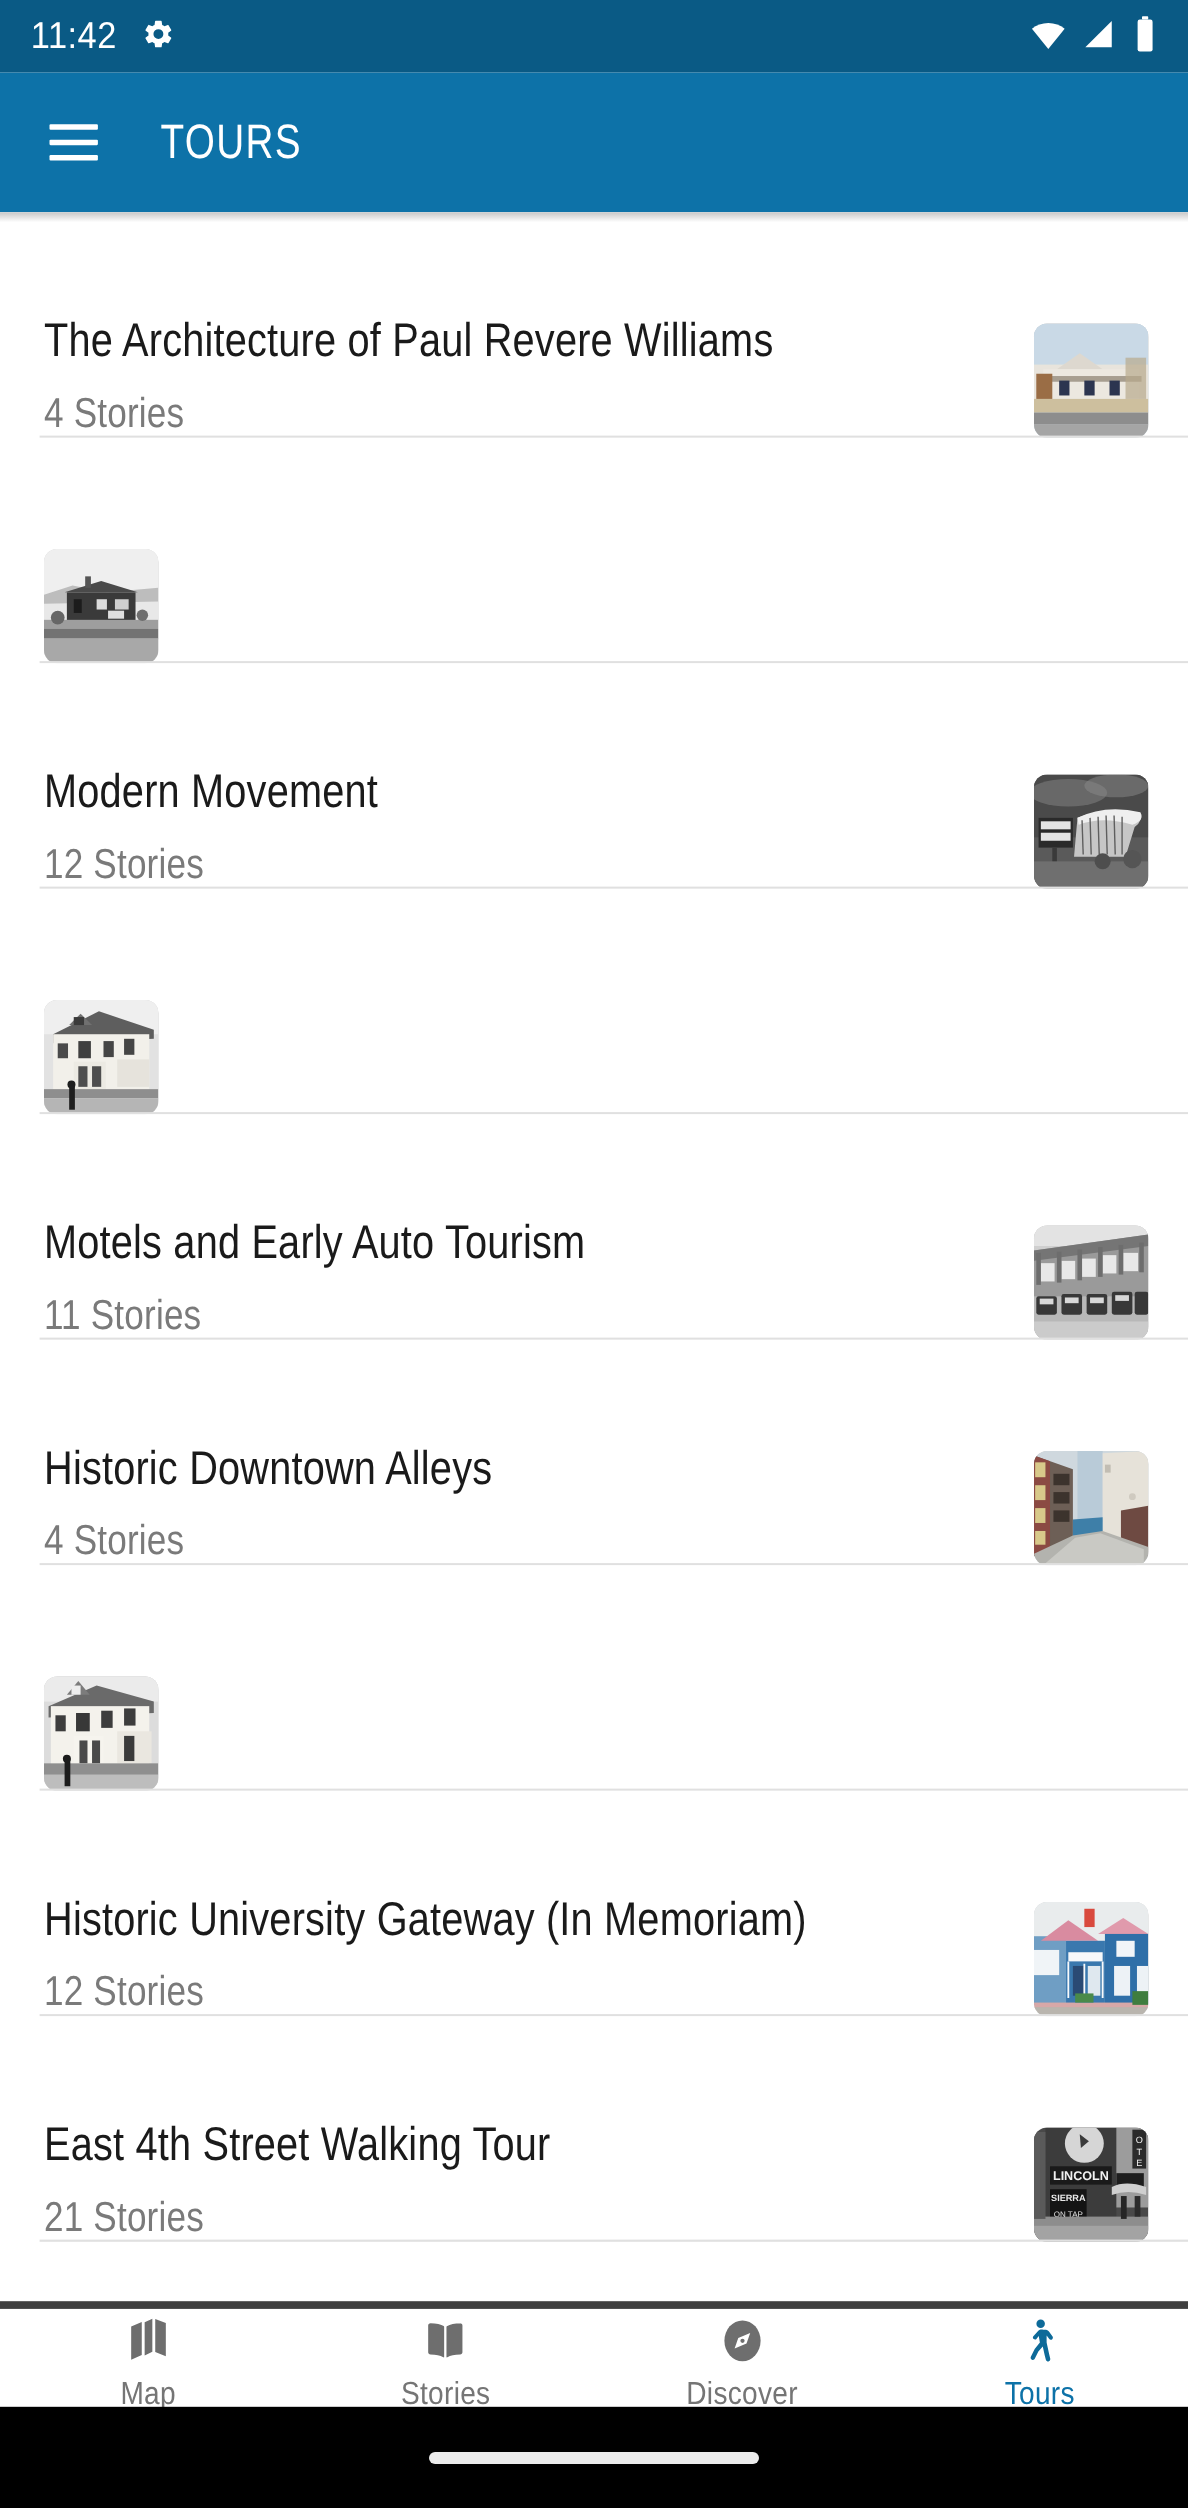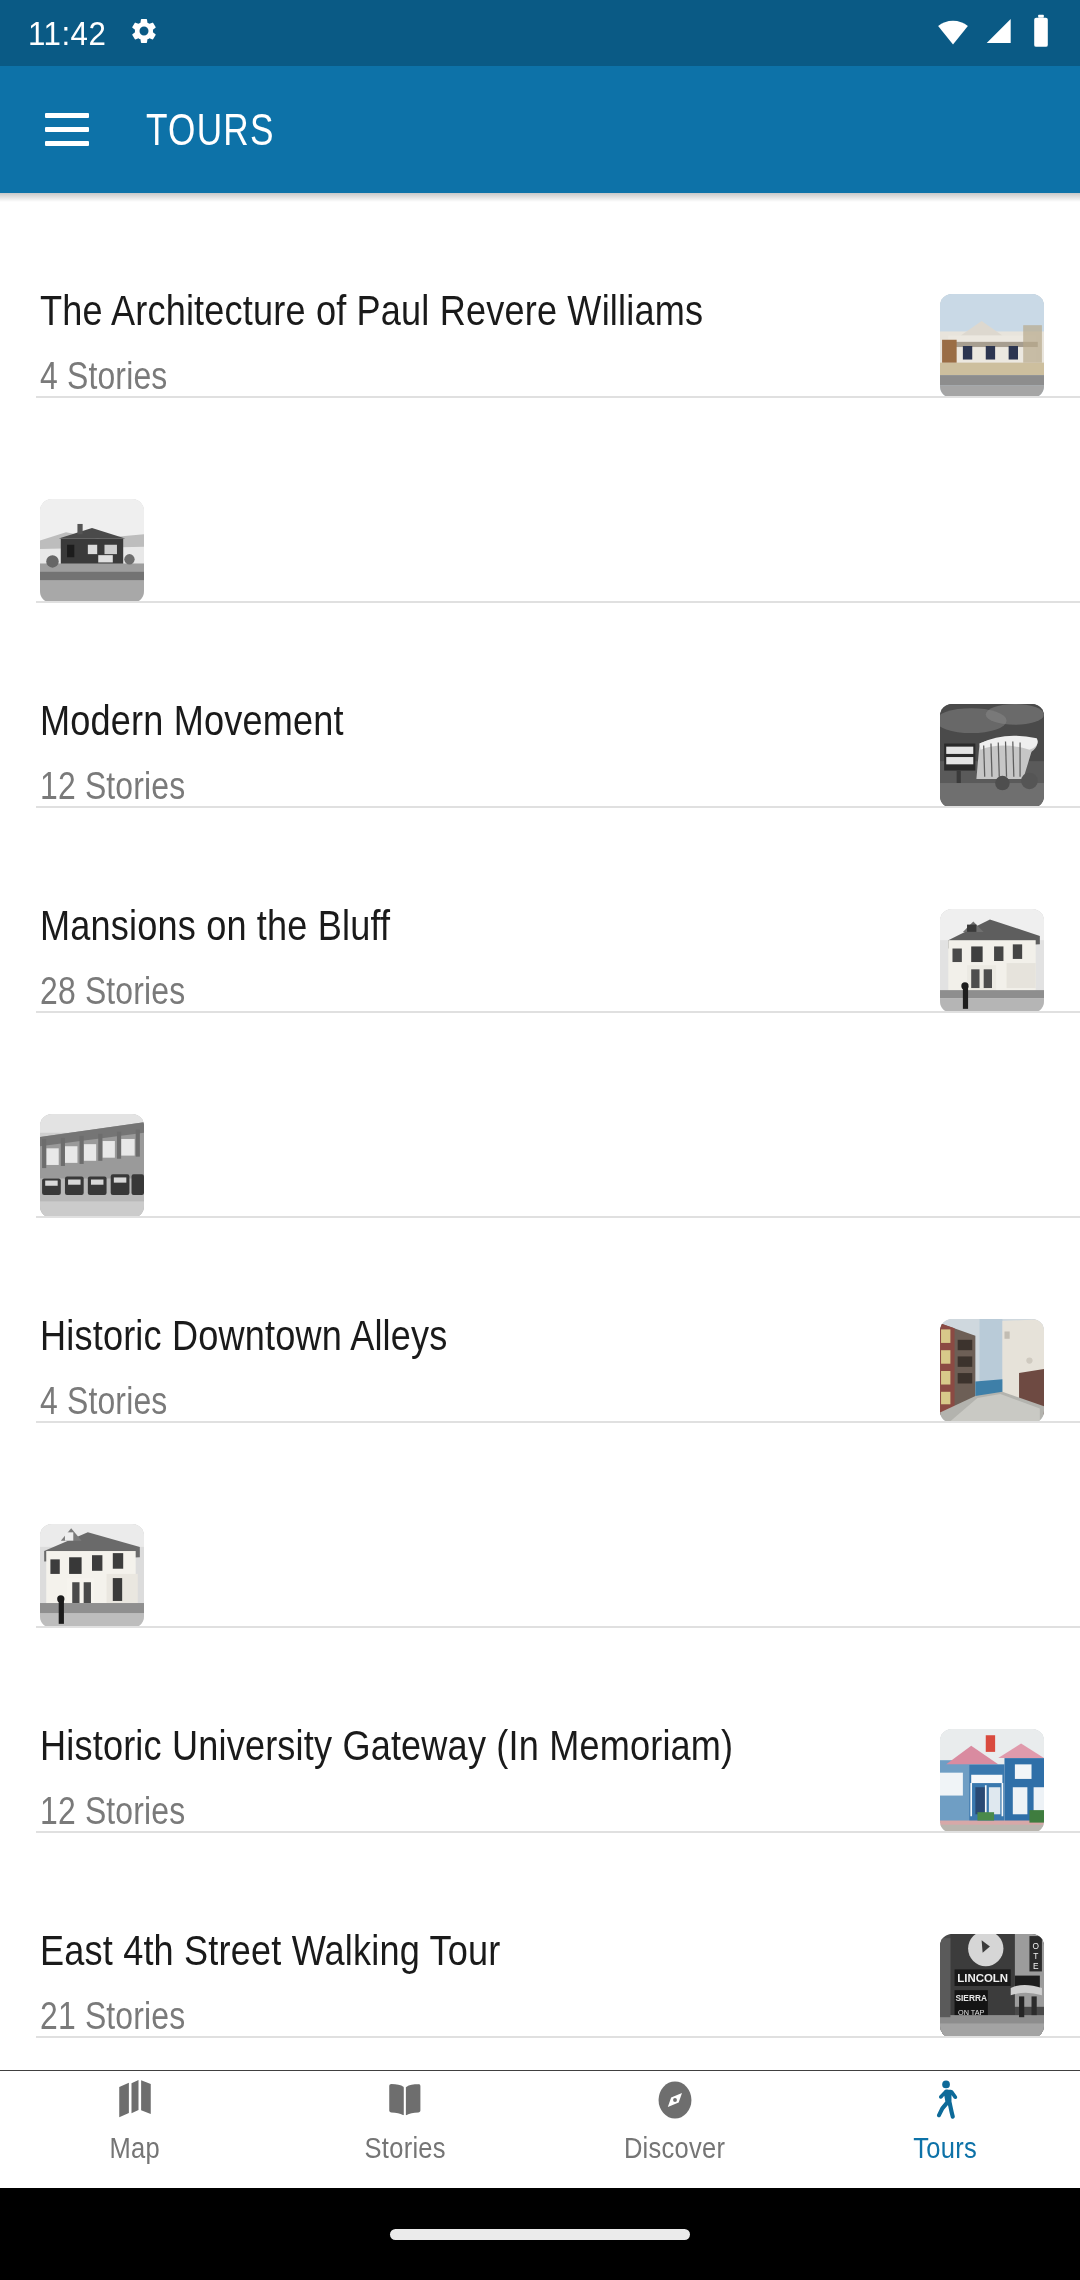--- a/index.html
+++ b/index.html
@@ -72,23 +72,23 @@
     width:104px; height:104px; border-radius:12px; overflow:hidden;
     flex-shrink:0; background:#c9c9c9; position:relative;
   }
   .row-thumb svg { display:block; width:104px; height:104px; }
   .divider {
     position:absolute; left:36px; right:0; bottom:0; height:2px; background:#e0e0e0;
   }
 
   
   .bottomnav {
-    position:absolute; left:0; right:0; bottom:92px; height:118px;
+    position:absolute; left:0; right:0; bottom:92px; height:96px;
     background:#ffffff; display:flex; align-items:flex-start;
-    border-top:1px solid #404040;
+    border-top:7px solid #404040;
   }
   .navitem {
     flex:1; display:flex; flex-direction:column; align-items:center;
     justify-content:flex-start; gap:9px; padding-top:6px; cursor:pointer;
   }
   .navicon { width:46px; height:46px; display:flex; align-items:center; justify-content:center; }
   .navlabel {
     font-size:29px; color:#757575; letter-spacing:0.3px;
     font-family:"Liberation Sans Narrow","Liberation Sans",sans-serif;
     transform:scaleX(0.88);
@@ -224,24 +224,20 @@
           <rect x="16" y="64" width="4" height="16" fill="#3a3a3a"></rect>
           <rect x="0" y="76" width="100" height="24" fill="#6f6f6f"></rect>
           <circle cx="60" cy="76" r="7" fill="#4e4e4e"></circle>
           <circle cx="86" cy="74" r="8" fill="#555"></circle>
         </svg>
       </div>
       <div class="divider"></div>
     </div>
 
     <div class="row">
-      <div class="row-texts">
-        <div class="row-title">Mansions on the Bluff</div>
-        <div class="row-sub">28 Stories</div>
-      </div>
       <div class="row-thumb">
         <svg viewBox="0 0 100 100" preserveAspectRatio="none">
           <rect width="100" height="100" fill="#e2e2e2"></rect>
           <rect y="0" width="100" height="30" fill="#efefef"></rect>
           <polygon points="8,30 48,10 96,26 96,34 8,38" fill="#5e5e5e"></polygon>
           <polygon points="22,22 32,12 42,22" fill="#707070"></polygon>
           <rect x="26" y="15" width="9" height="7" fill="#3a3a3a"></rect>
           <rect x="8" y="30" width="84" height="50" fill="#f2f0ea"></rect>
           <rect x="12" y="38" width="9" height="13" fill="#4a4a4a"></rect>
           <rect x="30" y="36" width="11" height="15" fill="#3f3f3f"></rect>
@@ -254,20 +250,24 @@
           <rect x="0" y="78" width="100" height="8" fill="#8e8e8e"></rect>
           <rect x="0" y="86" width="100" height="14" fill="#b5b5b5"></rect>
           <rect x="22" y="74" width="5" height="22" fill="#1e1e1e"></rect>
           <circle cx="24" cy="74" r="3.5" fill="#1e1e1e"></circle>
         </svg>
       </div>
       <div class="divider"></div>
     </div>
 
     <div class="row">
+      <div class="row-texts">
+        <div class="row-title">Motels and Early Auto Tourism</div>
+        <div class="row-sub">11 Stories</div>
+      </div>
       <div class="row-thumb">
         <svg viewBox="0 0 100 100" preserveAspectRatio="none">
           <rect width="100" height="100" fill="#cfcfcf"></rect>
           <rect y="0" width="100" height="18" fill="#e3e3e3"></rect>
           <polygon points="0,22 100,8 100,62 0,68" fill="#9a9a9a"></polygon>
           <polygon points="0,22 100,8 100,18 0,31" fill="#757575"></polygon>
           <g fill="#e8e8e8">
             <rect x="6" y="33" width="12" height="16"></rect>
               <rect x="24" y="31" width="12" height="16"></rect>
             <rect x="42" y="29" width="12" height="16"></rect>

